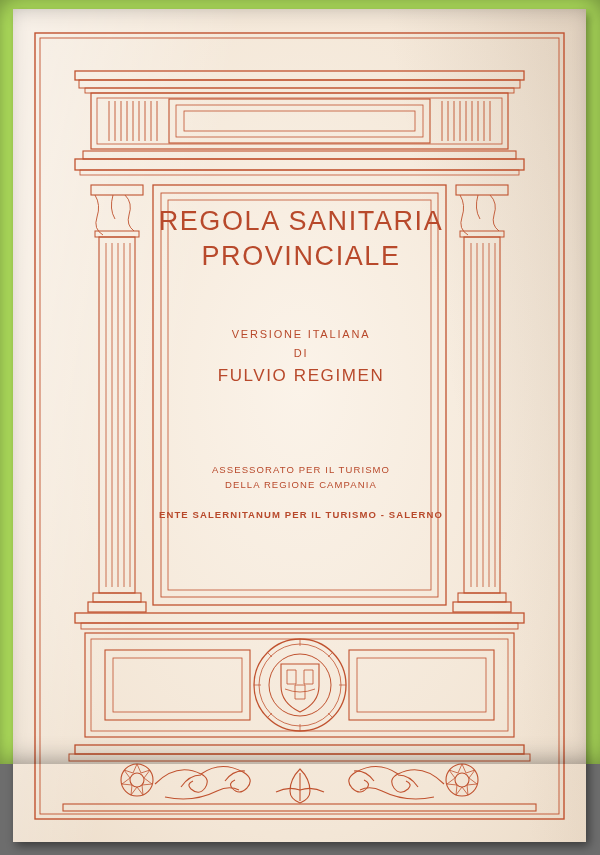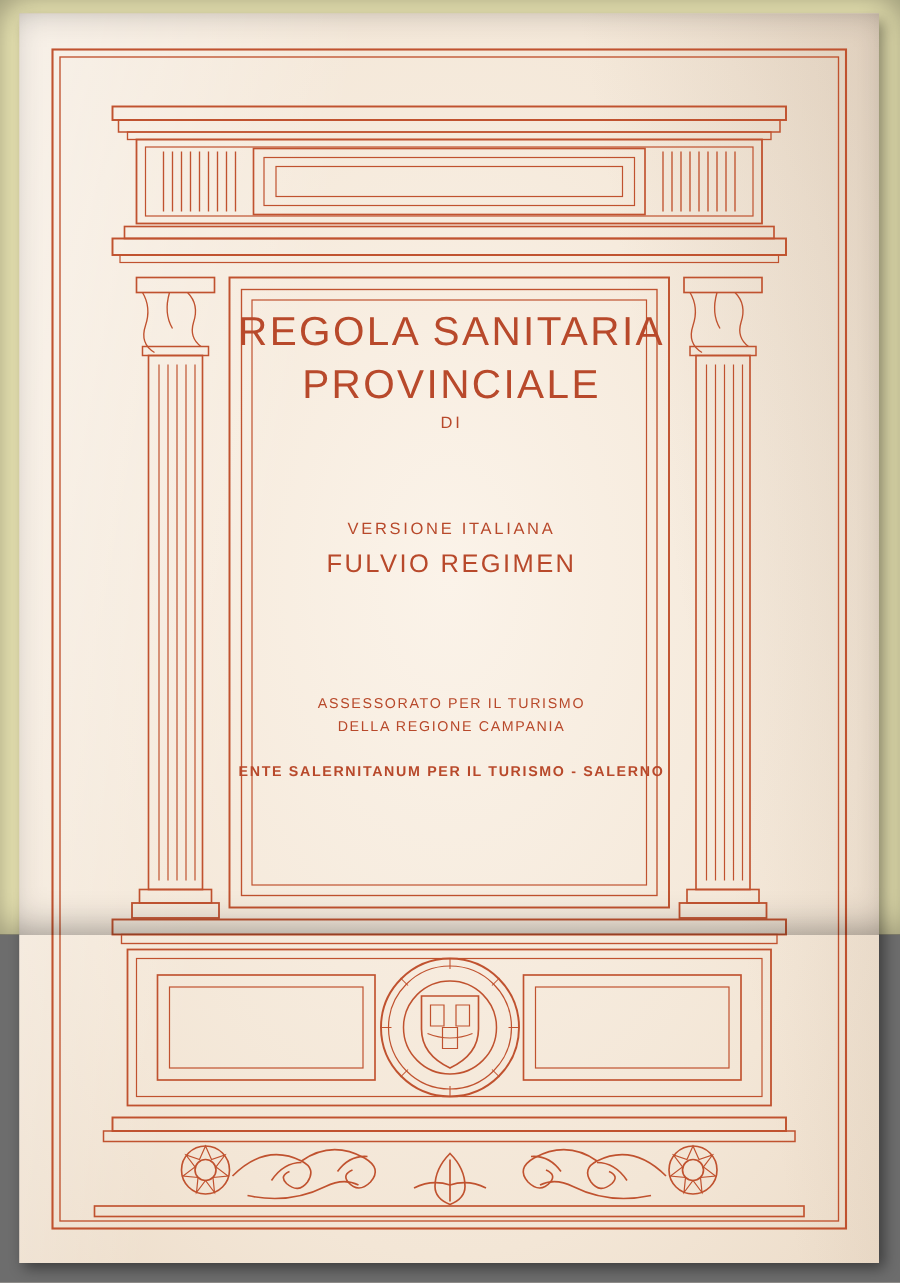--- a/index.html
+++ b/index.html
@@ -11,22 +11,22 @@
     width: 600px;
     height: 855px;
     overflow: hidden;
     font-family: "Liberation Sans", sans-serif;
   }
 
   
   #photo {
     position: relative;
     width: 600px;
-    height: 623px;
-    background: #fef9c3;
+    height: 764px;
+    background: #bef264;
   }
 
   
   #photo::after {
     content: "";
     position: absolute;
     inset: 0;
     pointer-events: none;
     box-shadow: inset 0 0 26px rgba(0,0,0,0.45);
   }
@@ -263,22 +263,22 @@
         </g>
 
         <rect x="50" y="795" width="473" height="7" stroke-width="1.1"></rect>
 
       </g>
     </svg>
 
     <div id="textblock">
       <div class="t-main">REGOLA SANITARIA</div>
       <div class="t-main">PROVINCIALE</div>
+      <div class="t-version">VERSIONE ITALIANA</div>
       <div class="t-version" style="margin-top:0">DI</div>
-      <div class="t-version">VERSIONE ITALIANA</div>
       <div class="t-name">FULVIO REGIMEN</div>
       <div class="t-org">ASSESSORATO PER IL TURISMO</div>
       <div class="t-org" style="margin-top:0">DELLA REGIONE CAMPANIA</div>
       <div class="t-org2">ENTE SALERNITANUM PER IL TURISMO - SALERNO</div>
     </div>
 
   </div>
 </div>
 
 </body></html>

